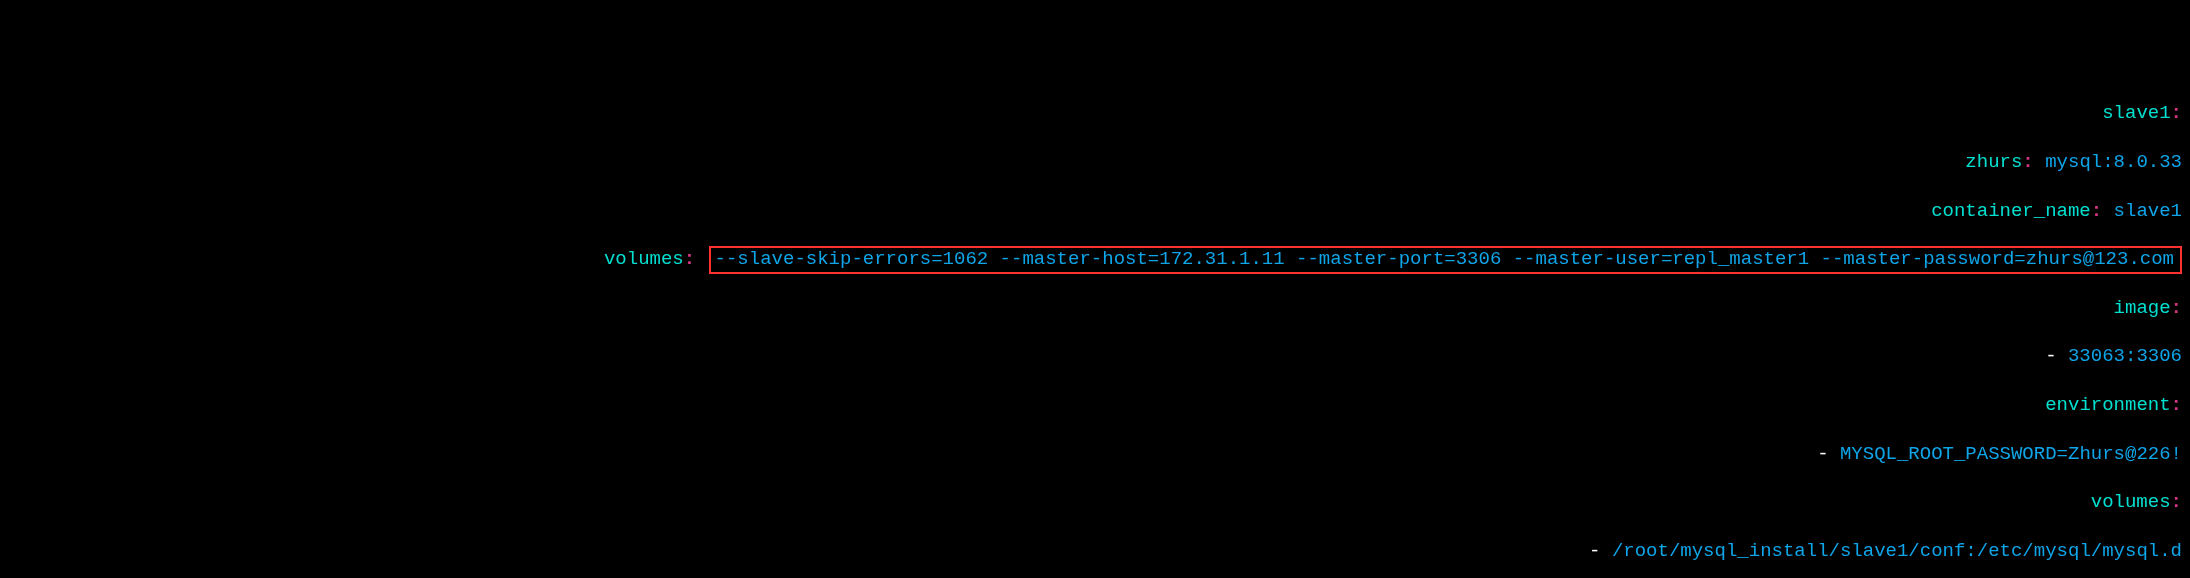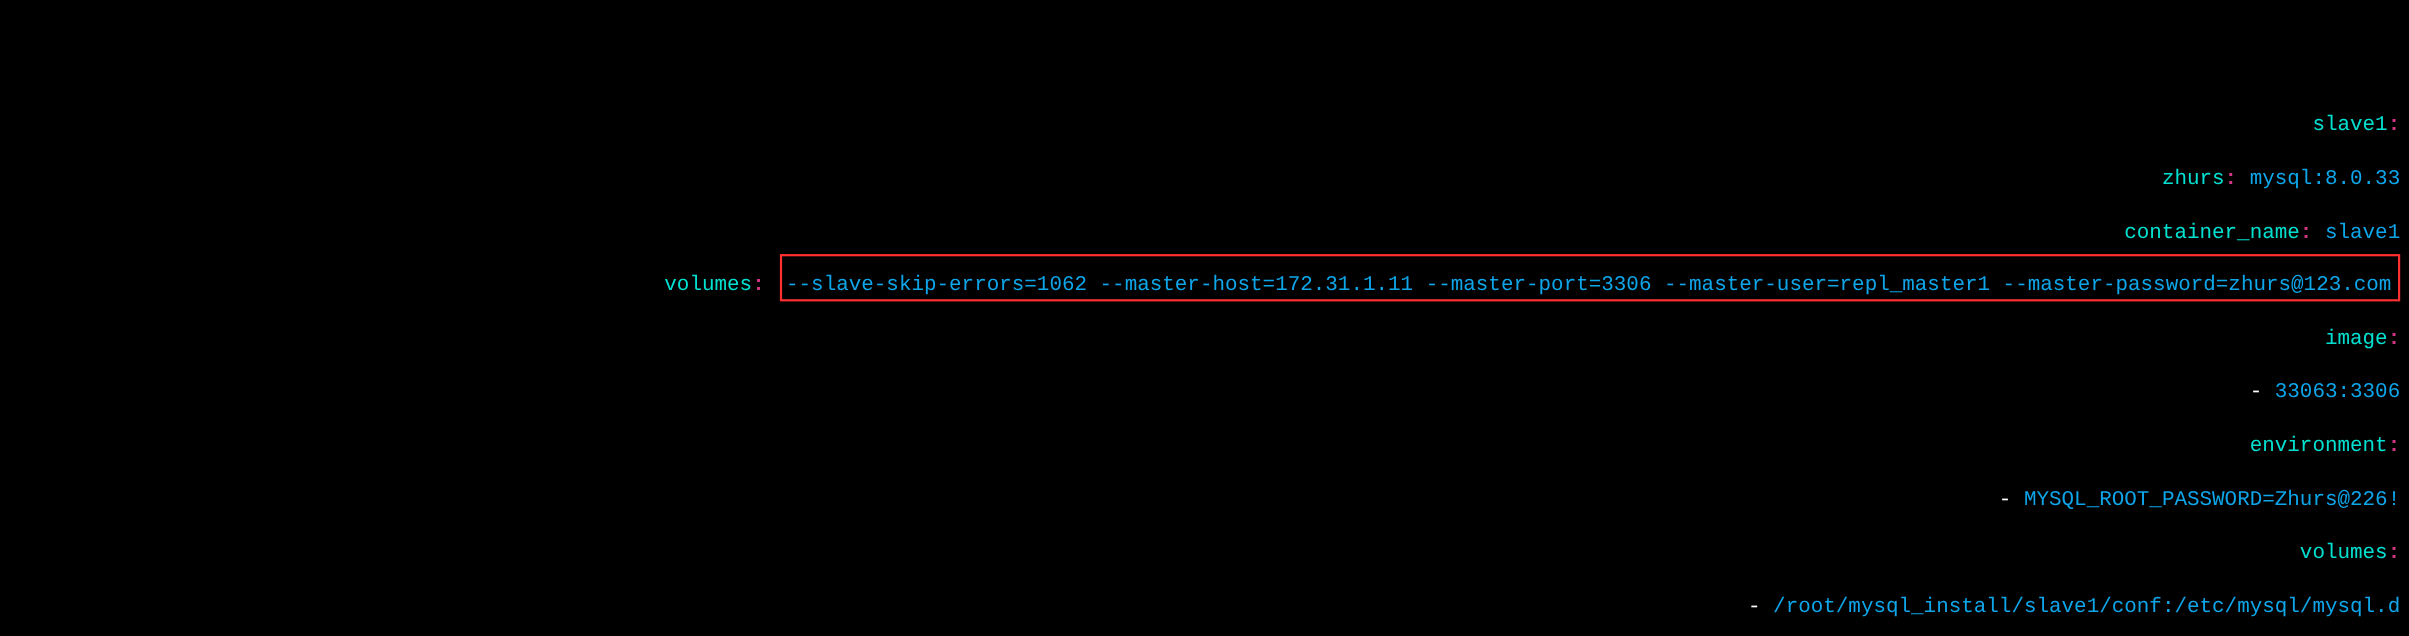--- a/index.html
+++ b/index.html
@@ -12,21 +12,21 @@
     color: #ffffff;
     white-space: pre;
     overflow: hidden;
   }
   .key   { color: #00e0d0; }
   .colon { color: #d33682; font-weight: bold; }
   .val   { color: #0ea5e9; }
   .dash  { color: #ffffff; }
   .hl {
     border: 2px solid #ff3030;
-    padding: 15px 6px 2px 4px;
+    padding: 0 6px 2px 4px;
     margin-left: 2px;
   }
   .line { display: block; text-align: right; }
 </style>
 </head>
 <body>
 
 
 
 <span class="line"><span class="key">slave1</span><span class="colon">:</span></span>

